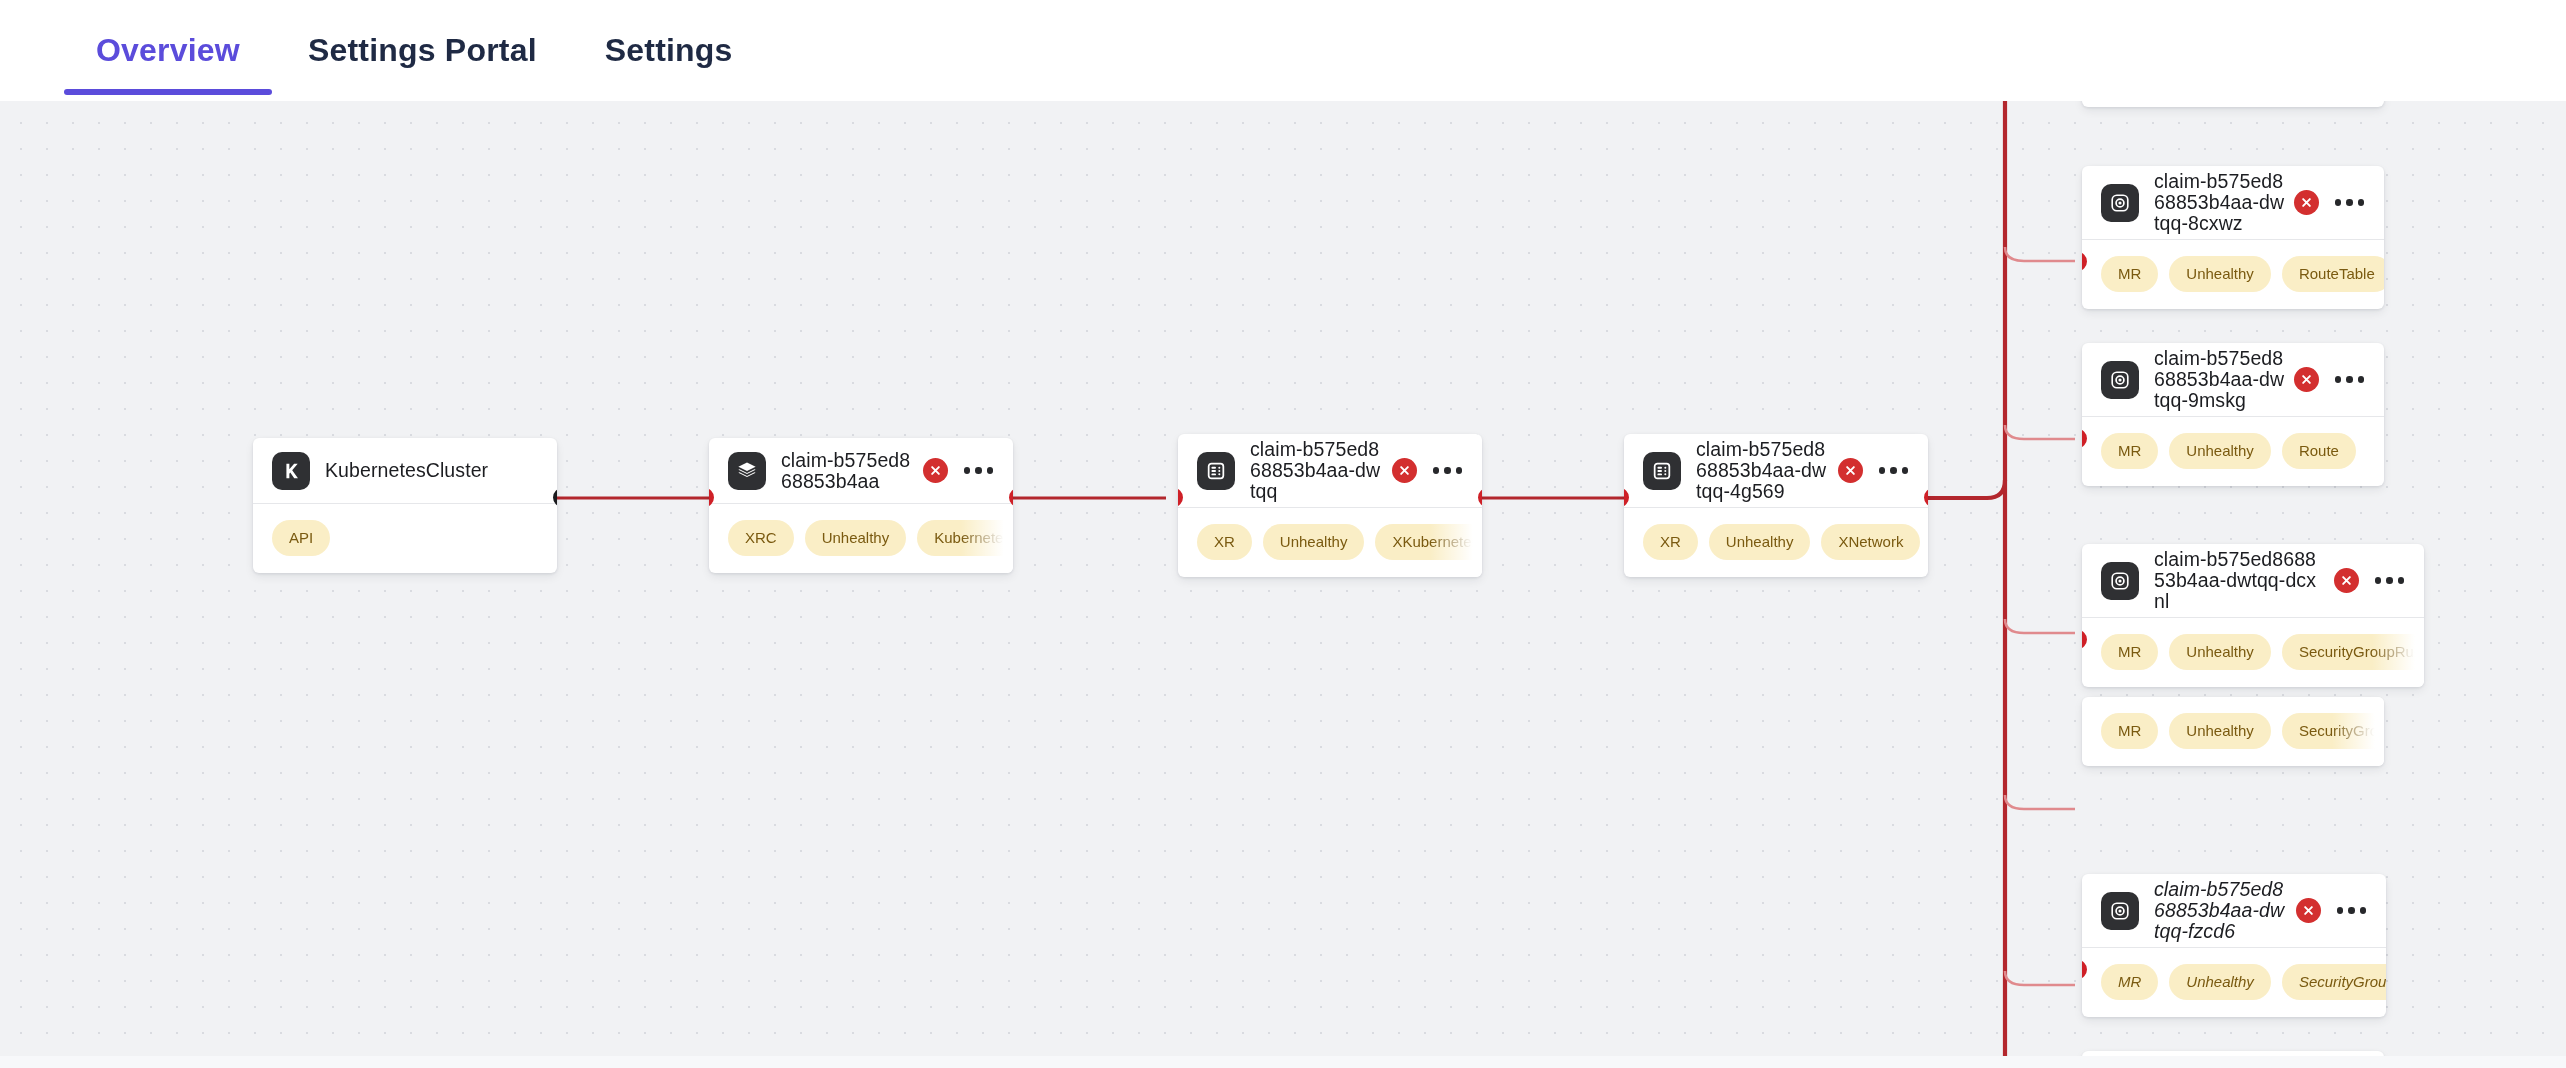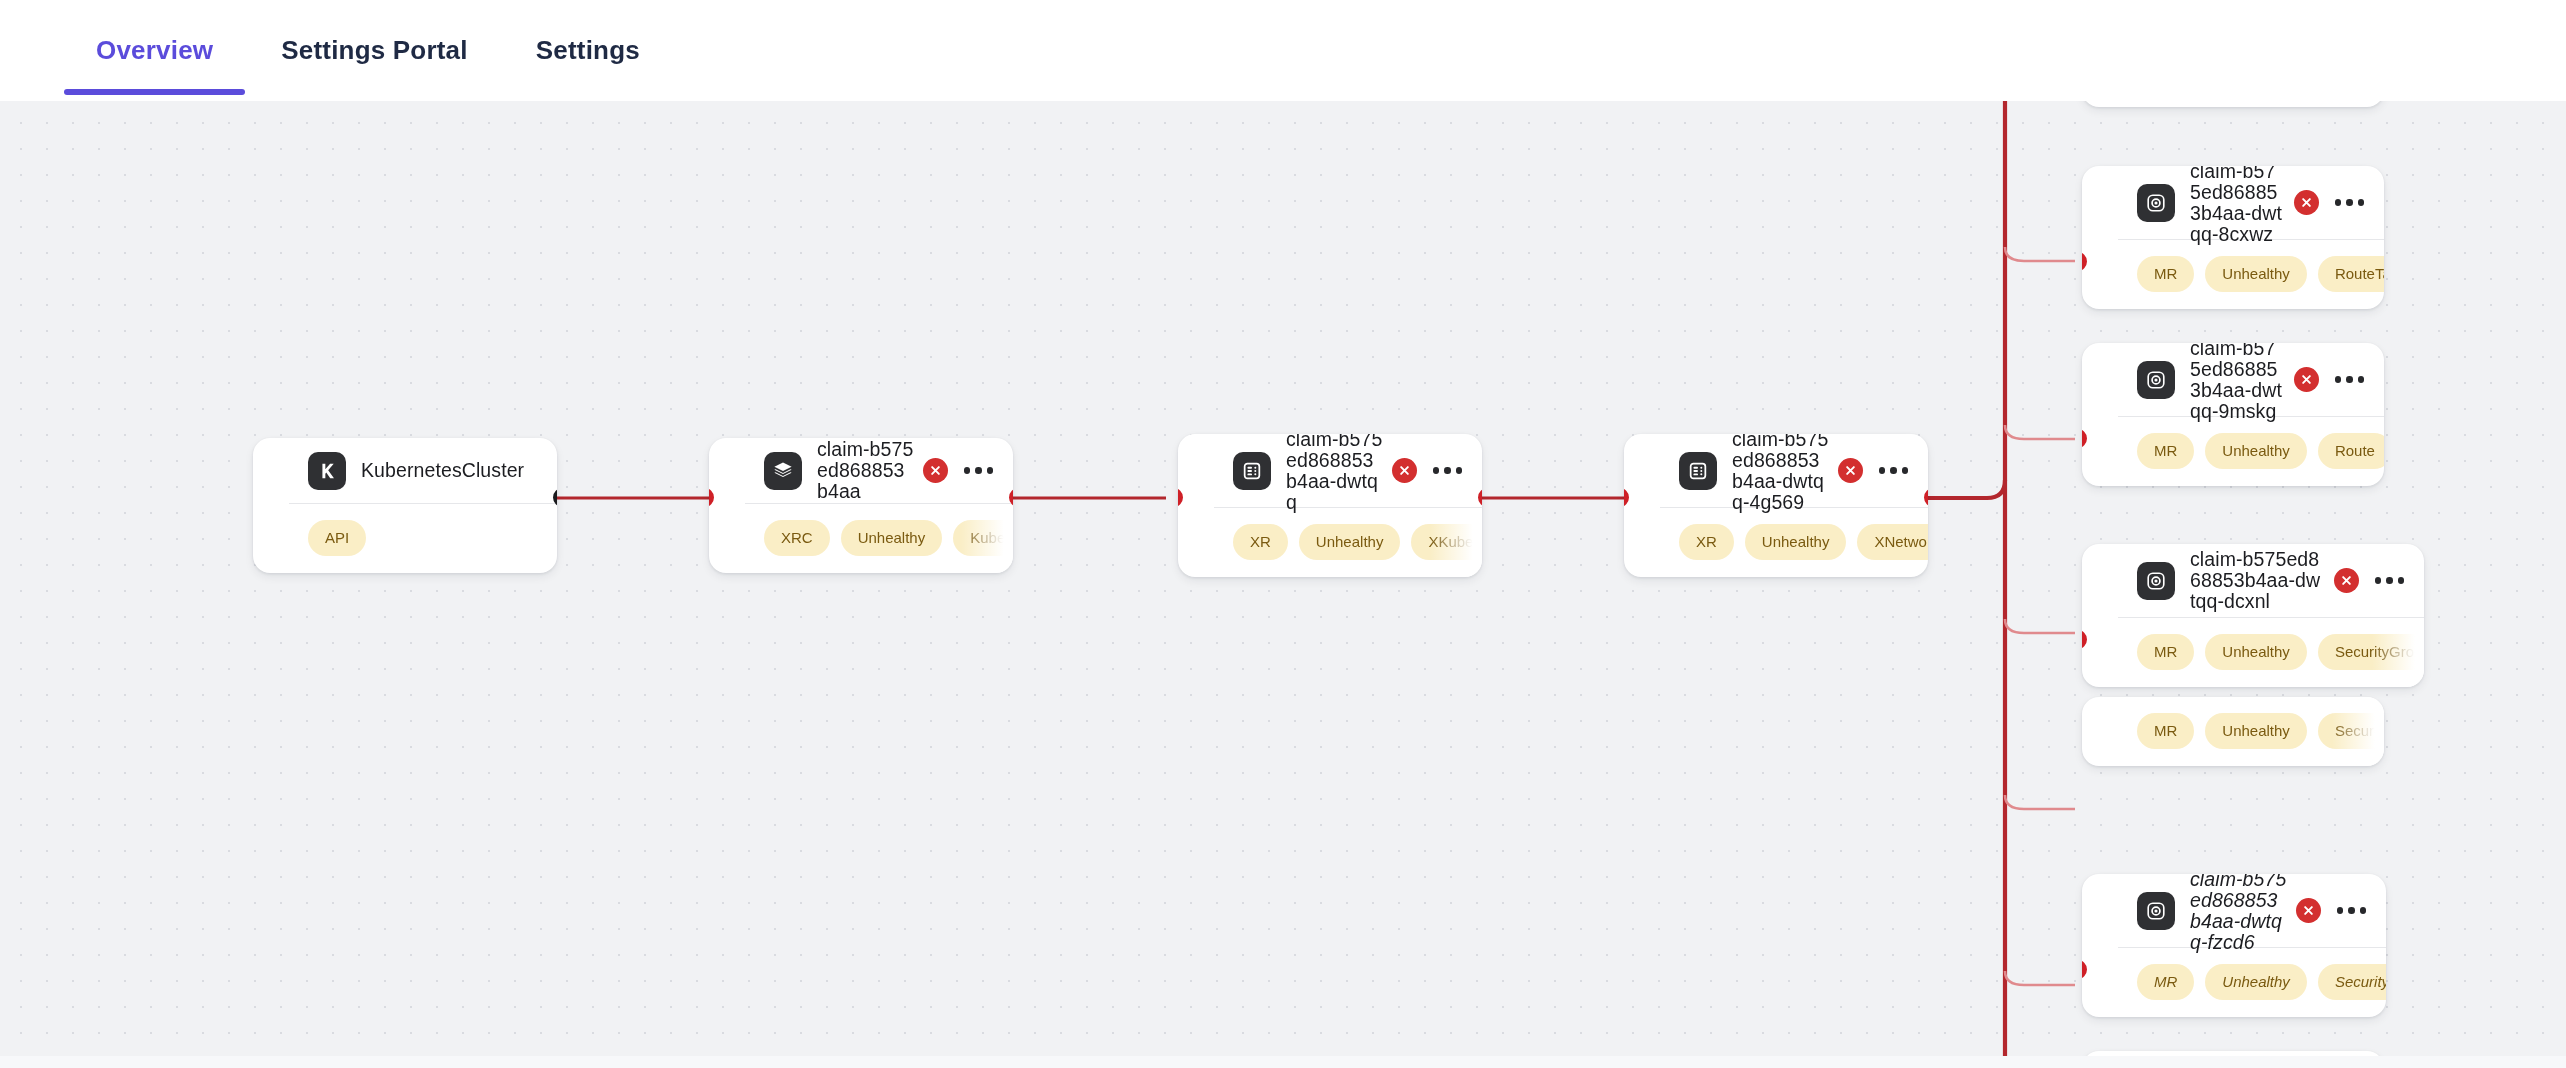--- a/index.html
+++ b/index.html
@@ -18,21 +18,21 @@
     background: #ffffff;
     display: flex; align-items: flex-start;
     padding-left: 62px;
     z-index: 30;
   }
   .tab {
     position: relative;
     height: 101px;
     display: flex; align-items: center;
     padding: 0 34px;
-    font-size: 26px;
+    font-size: 32px;
     font-weight: bold;
     letter-spacing: .2px;
     color: #1f2a44;
     cursor: pointer;
     white-space: nowrap;
   }
   .tab.active { color: #5b4cdb; }
   .tab.active::after {
     content: "";
     position: absolute;
@@ -58,25 +58,24 @@
     background: #f7f8fa;
   }
 
   
   .edges { position: absolute; inset: 0; width: 2566px; height: 955px; }
 
   
   .node {
     position: absolute;
     background: #ffffff;
-    border-radius: 17px;
+    border-radius: 6px;
     box-shadow: 0 1px 3px rgba(16,24,40,.10), 0 4px 10px rgba(16,24,40,.07);
     overflow: hidden;
     z-index: 10;
-    padding-left: 36px;
   }
   .node-head {
     display: flex; align-items: center;
     padding: 0 18px 0 19px;
     height: 66px;
     border-bottom: 1px solid #e6e7ea;
   }
   .node-head.two-line { height: 74px; }
   .node-icon {
     flex: 0 0 auto;

